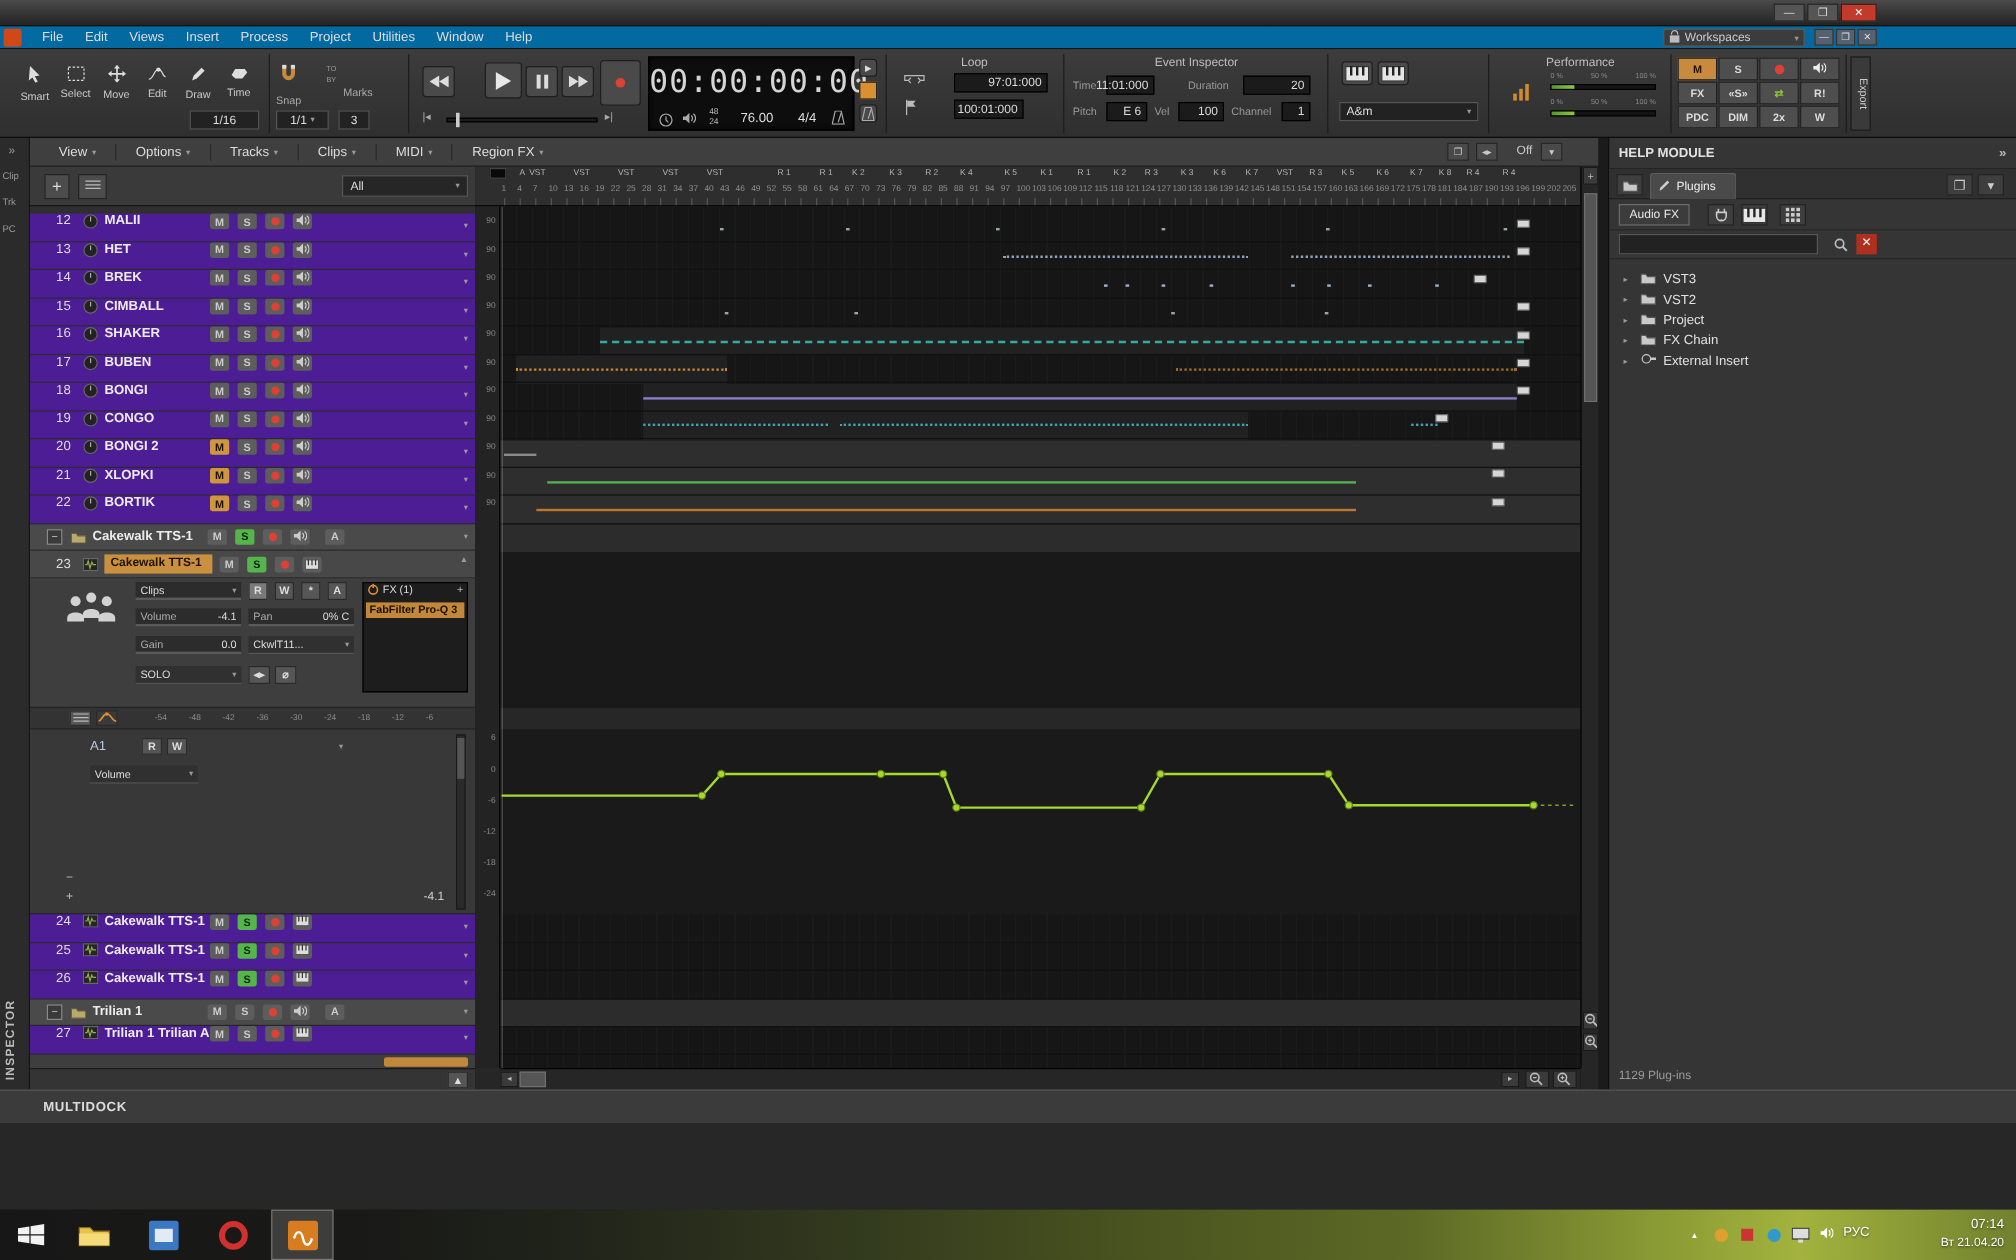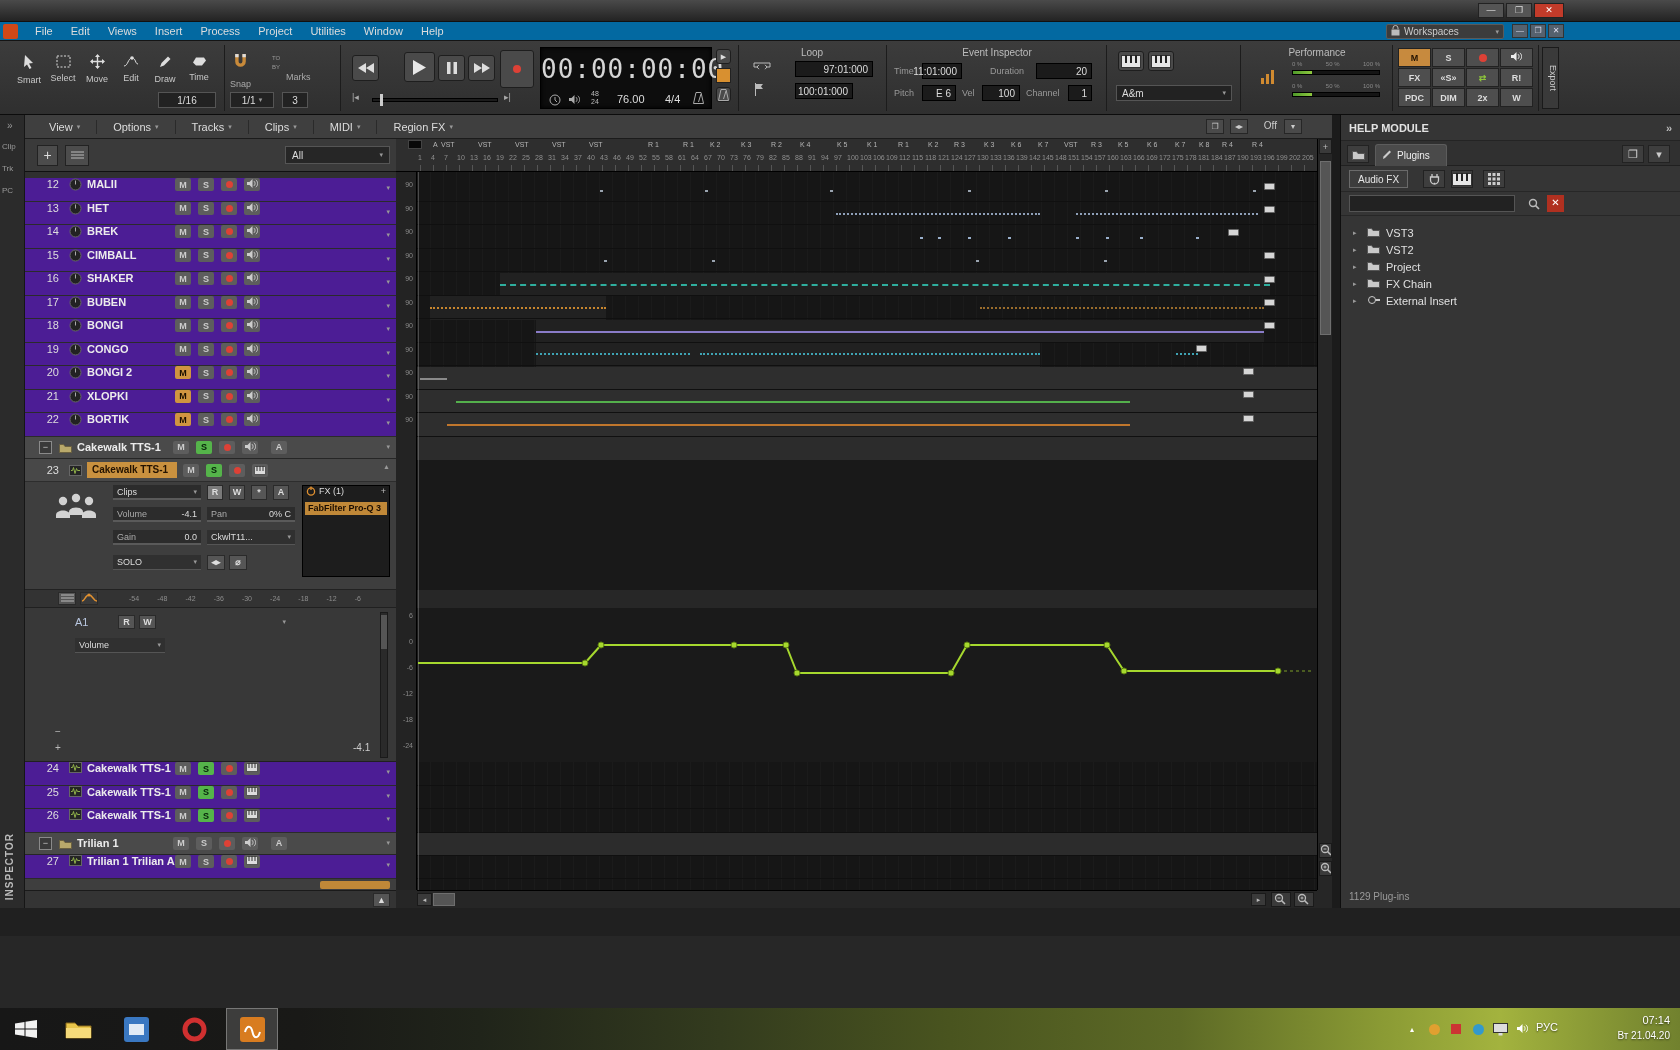--- a/index.html
+++ b/index.html
@@ -1338,20 +1338,23 @@
           <span><svg width="13" height="10">
               <circle cx="5" cy="5" r="3.5" fill="none" stroke="#c9c9c9"></circle>
               <path d="M8.5 5H13" stroke="#c9c9c9" stroke-width="2"></path>
             </svg></span>
           <span>External Insert</span>
         </div>
       </div>
     <div id="bstatus">1129 Plug-ins</div>
   </div>
 
+  <div id="multidock">
+    <div id="mdlabel">MULTIDOCK</div>
+  </div>
   <div id="dockarea"></div>
 
   <div id="taskbar">
     <span id="tbicons"></span>
     <div class="trayicon" style="right:260px">
         <span style="color:#fff;font-size:8px">▴</span>
       </div>
     <span id="trayicons"></span>
     <div id="langind">РУС</div>
     <div id="clockbox">

